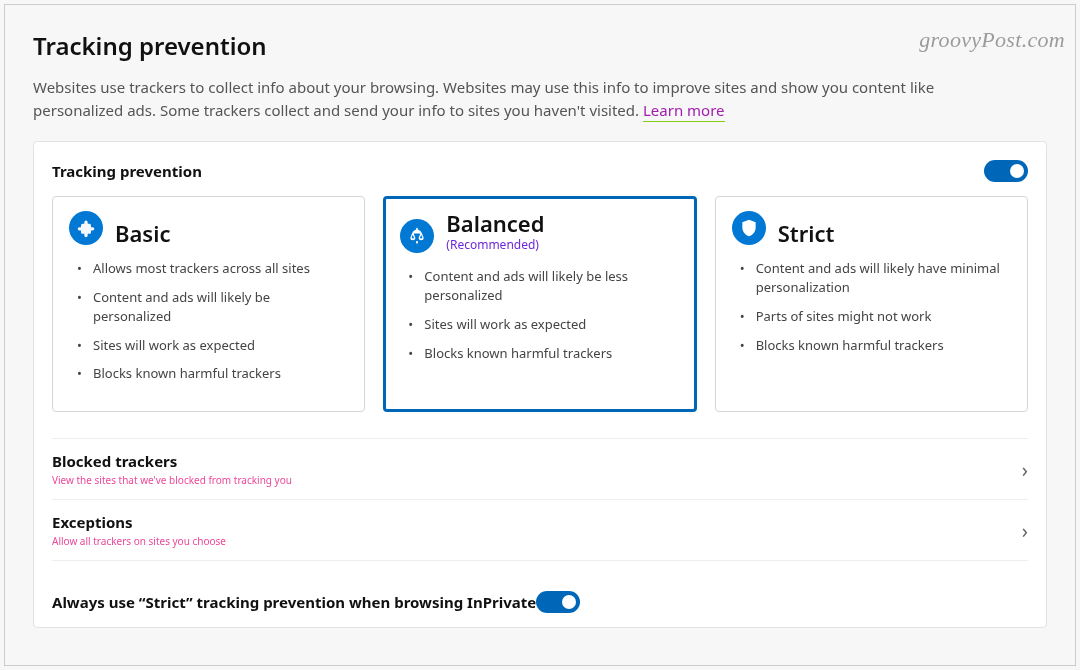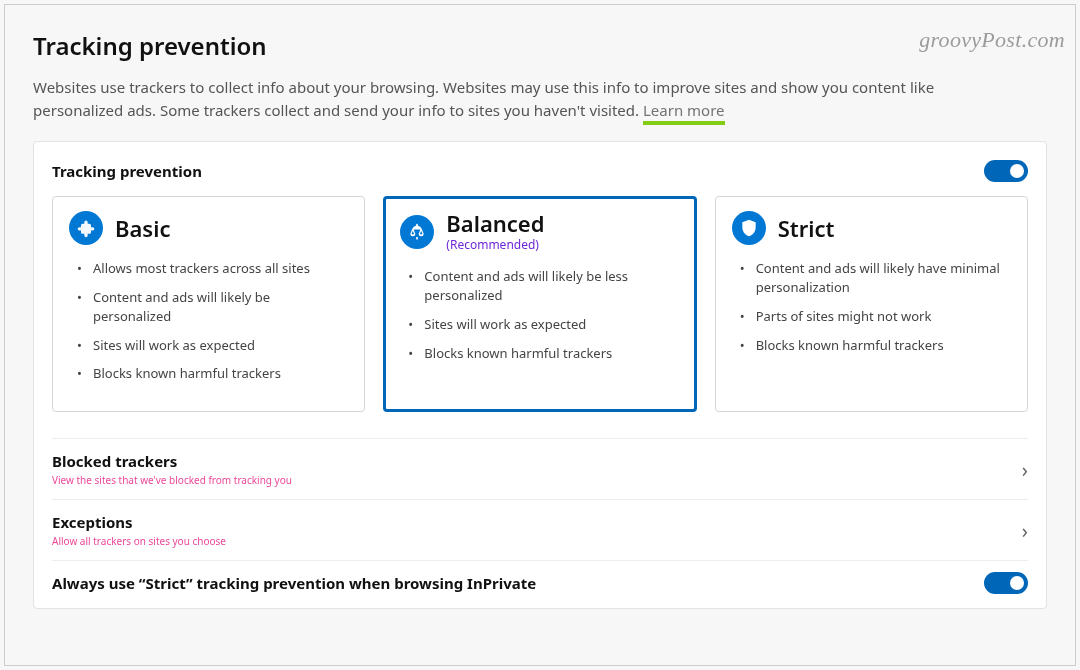--- a/index.html
+++ b/index.html
@@ -32,23 +32,23 @@
       margin-bottom: 14px;
     }
     .intro {
       color: #555;
       font-size: 15px;
       line-height: 1.5;
       margin-bottom: 20px;
       max-width: 990px;
     }
     .intro a {
-      color: #737373;
+      color: #a21caf;
       text-decoration: none;
-      border-bottom: 4px solid #84cc16;
+      border-bottom: 1px solid #84cc16;
       padding-bottom: 1px;
     }
     .panel {
       background: #fff;
       border: 1px solid #e3e3e3;
       border-radius: 4px;
       padding: 18px 18px 2px 18px;
     }
     .panel-header {
       display: flex;
@@ -87,21 +87,21 @@
       border-radius: 4px;
       padding: 14px 16px 18px 16px;
       cursor: pointer;
     }
     .card.selected {
       border: 3px solid #0067b8;
       padding: 12px 14px 16px 14px;
     }
     .card-head {
       display: flex;
-      align-items: center;
+      align-items: flex-end;
       gap: 12px;
       margin-bottom: 14px;
     }
     .card-icon {
       width: 34px; height: 34px;
       border-radius: 50%;
       background: #0078d4;
       display: flex;
       align-items: center;
       justify-content: center;
@@ -156,22 +156,21 @@
       font-size: 10px;
       color: #ec4899;
     }
     .chevron {
       color: #666;
       font-size: 20px;
     }
     .row-toggle {
       display: flex;
       align-items: center;
-      justify-content: space-between;
-      padding: 11px 0 12px 0;
+      padding: 30px 0 12px 0;
       border-top: 1px solid #eee;
     }
     .row-toggle .r-title {
       font-size: 15px;
       font-weight: 700;
       color: #111;
     }
   </style>
 </head>
 <body>

